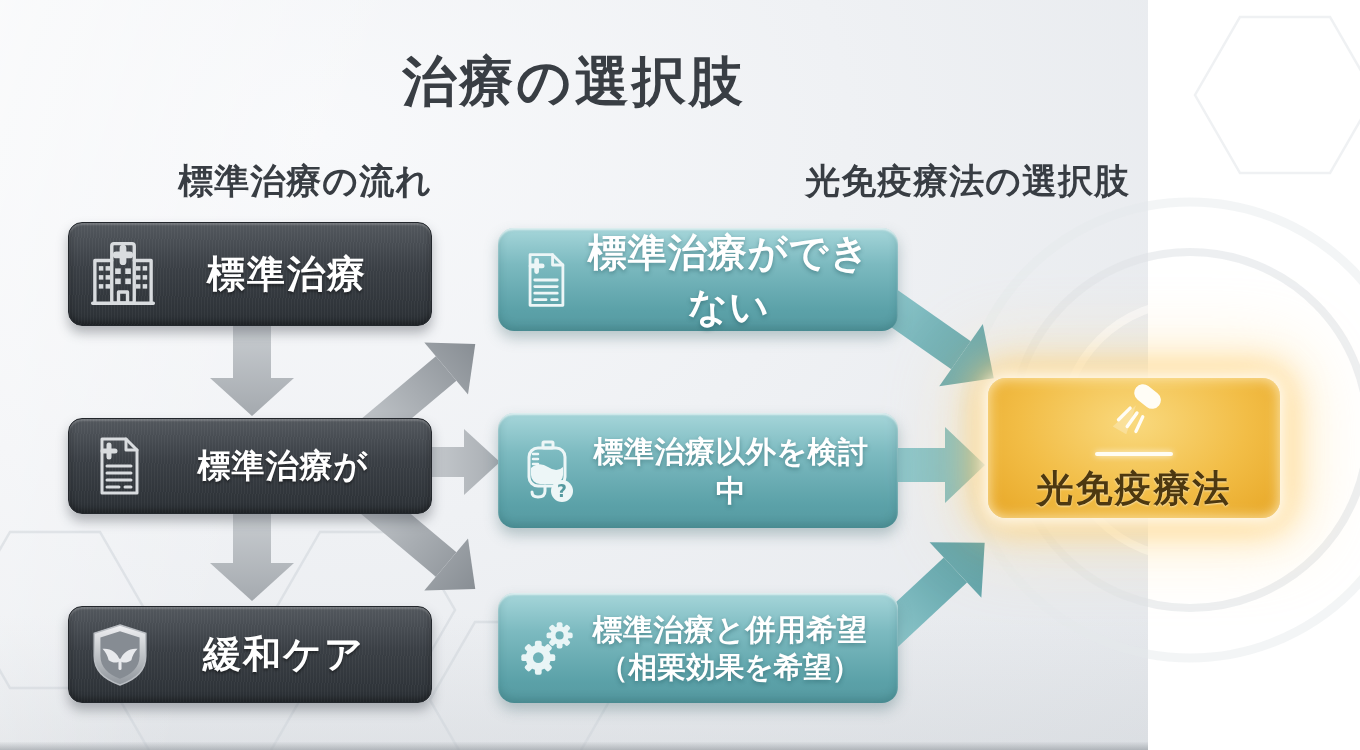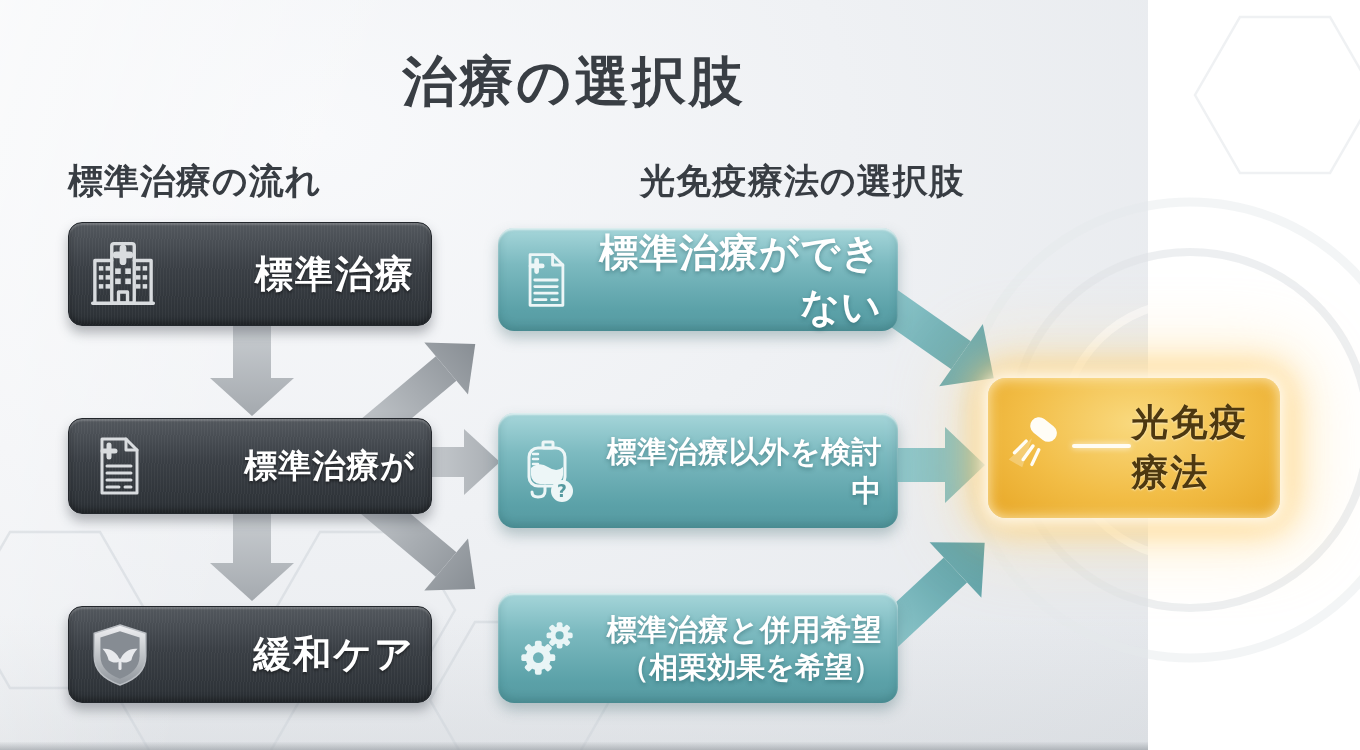--- a/index.html
+++ b/index.html
@@ -21,21 +21,21 @@
   }
 
   svg.bg-layer, svg.arrow-layer { position:absolute; left:0; top:0; z-index:1; }
   svg.arrow-layer { z-index:2; }
 
   .page-title {
     position:absolute; left:0; right:0; top:46px; z-index:3;
     text-align:center; font-size:54px; font-weight:bold; color:#393e44; letter-spacing:3px;
   }
   .col-header {
-    position:absolute; z-index:3; text-align:left;
+    position:absolute; z-index:3; text-align:right;
     font-size:35px; font-weight:bold; color:#383d43; letter-spacing:1px;
   }
   .col-header.left  { left:68px;  width:364px; top:158px; }
   .col-header.right { left:640px; width:490px; top:158px; }
 
   .box { position:absolute; z-index:3; display:flex; align-items:center; }
 
   .dark-box {
     left:68px; width:364px; border-radius:14px;
     background-image:
@@ -55,35 +55,35 @@
     background-image: linear-gradient(180deg,#a6d6da 0%,#7cbac0 35%,#5ba1a8 80%,#569aa1 100%);
     box-shadow: 0 7px 14px rgba(70,110,115,0.35),
                 inset 0 2px 2px rgba(255,255,255,0.65),
                 inset 0 -4px 8px rgba(30,85,90,0.28);
   }
   .tb1 { top:228px; height:103px; }
   .tb2 { top:413px; height:115px; }
   .tb3 { top:593px; height:110px; }
 
   .box-icon { flex:0 0 auto; margin-left:18px; display:flex; align-items:center; }
-  .box-label { flex:1; text-align:right; padding-right:16px; }
+  .box-label { flex:1; text-align:center; padding-right:16px; }
 
   .dark-box .box-label { color:#ffffff; font-weight:bold; text-shadow:0 2px 3px rgba(0,0,0,0.45); }
   .db1 .l1, .db3 .l1 { font-size:38px; letter-spacing:2px; }
   .db2 .l1, .db2 .l2 { font-size:33px; line-height:1.22; letter-spacing:1px; }
 
   .teal-box .box-label { color:#ffffff; font-weight:bold; text-shadow:0 2px 4px rgba(25,75,80,0.42); }
   .tb1 .l1 { font-size:39px; letter-spacing:1px; }
   .tb2 .l1, .tb3 .l1 { font-size:30px; line-height:1.3; letter-spacing:0.5px; }
   .tb2 .l2, .tb3 .l2 { font-size:29px; line-height:1.3; }
   .l2:empty { display:none; }
 
   .result-box {
     position:absolute; z-index:3; left:988px; top:378px; width:292px; height:140px;
-    border-radius:18px; display:flex; align-items:center; justify-content:center;
+    border-radius:18px; display:flex; flex-direction:column; align-items:center; justify-content:center;
     background: radial-gradient(ellipse at 50% 32%, #f9d97e 0%, #f2bd46 55%, #e7a625 100%);
     box-shadow: 0 0 16px 4px rgba(255,255,255,0.95),
                 0 0 34px 12px rgba(255,205,105,0.78),
                 0 0 70px 30px rgba(255,226,168,0.45),
                 inset 0 0 14px rgba(255,242,205,0.85);
   }
   .result-divider { width:78px; height:4px; border-radius:2px; background:#fffdf4; margin:4px 0 8px 0;
                     box-shadow:0 0 6px rgba(255,255,255,0.8); }
   .result-label { font-size:37px; font-weight:bold; color:#4d3810; letter-spacing:2px;
                   text-shadow:0 1px 2px rgba(255,246,220,0.7); }

